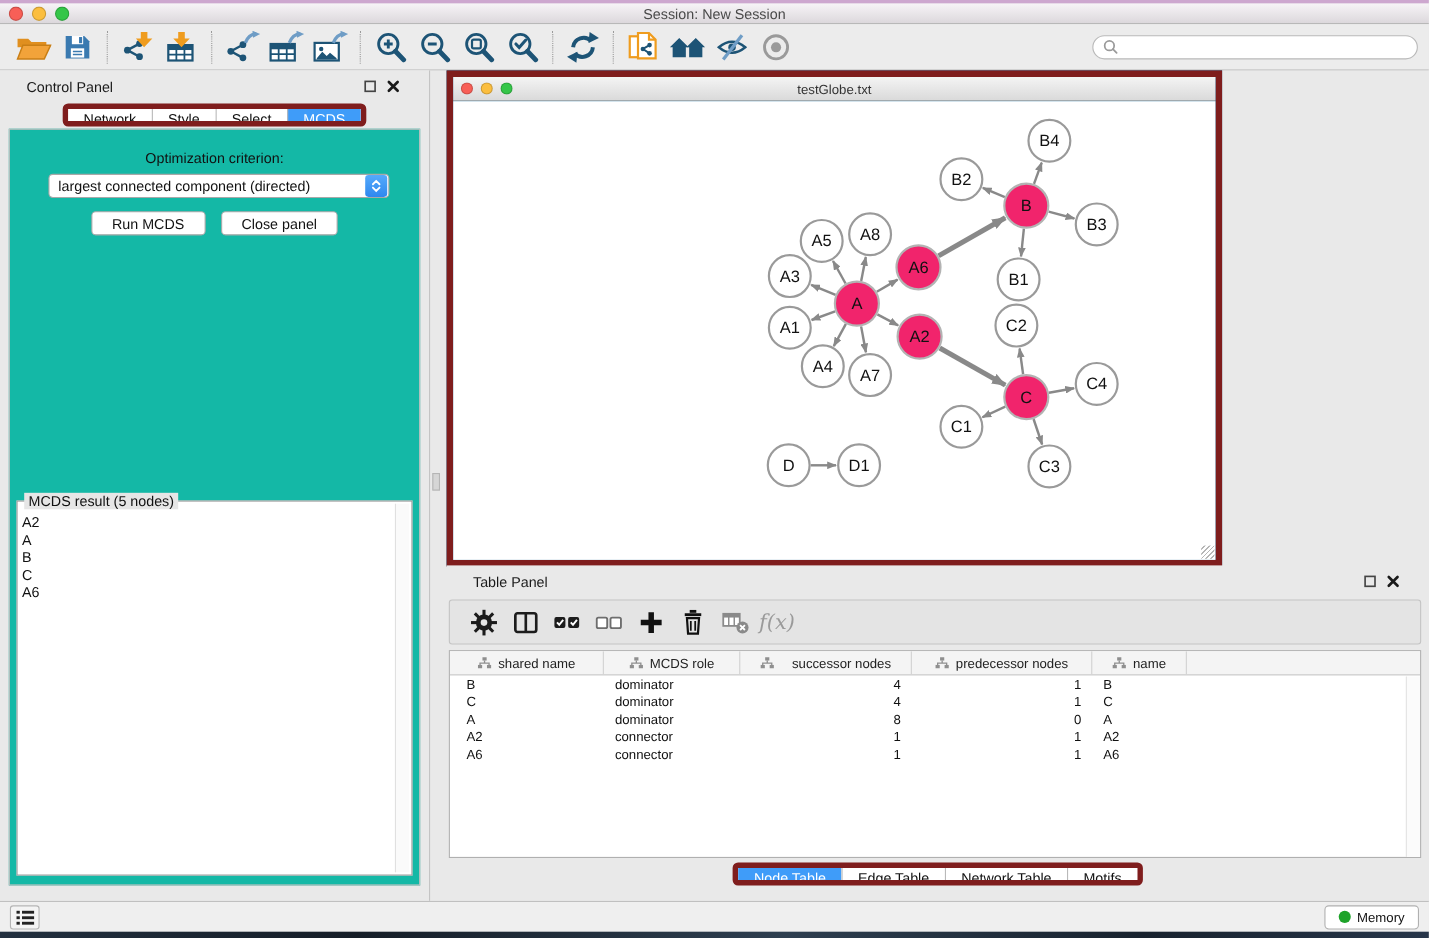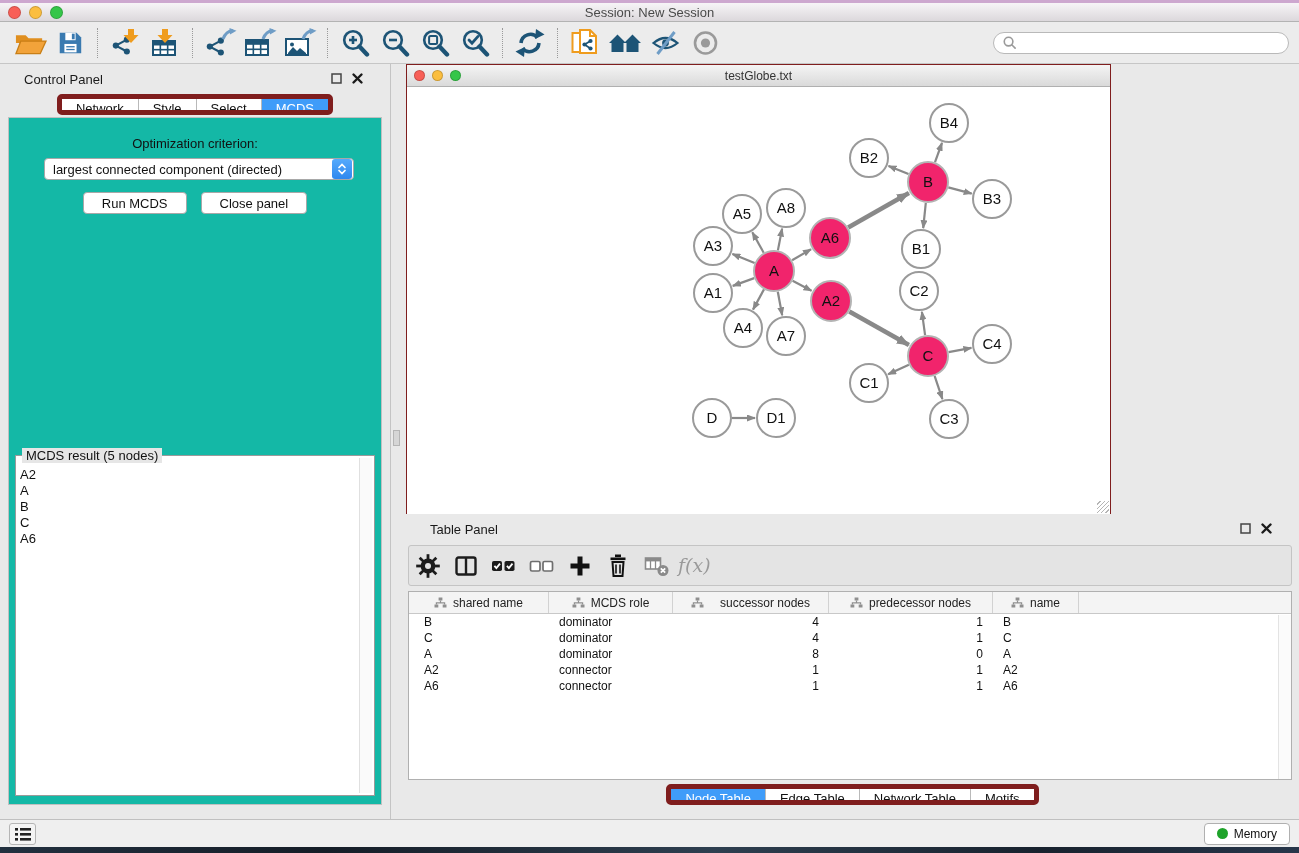--- a/index.html
+++ b/index.html
@@ -52,35 +52,35 @@
   .mcds-legend { position:absolute; top:-8px; left:6px; background:#e6e6e6; padding:0 4px;
     font-size:13px; color:#111; }
   .mcds-list { position:absolute; inset:3px 16px 2px 4px; font-size:13px; color:#111; line-height:16px; padding-top:8px; }
   .mcds-scroll { position:absolute; top:2px; bottom:2px; right:2px; width:13px;
     background:#fafafa; border-left:1px solid #e0e0e0; }
   .split-handle-v { position:absolute; left:393px; top:430px; width:7px; height:16px;
     background:#d6d6d6; border:1px solid #b5b5b5; }
 
   
   .net-window { position:absolute; left:406px; top:64px; width:705px; height:451px;
-    border:1px solid #7f1d1d; background:#0369a1; }
+    border:6px solid #7f1d1d; background:#0369a1; }
   .net-titlebar { height:22px; background:linear-gradient(#f4f4f4,#dadada); border-bottom:1px solid #b0b0b0;
     display:flex; align-items:center; position:relative; }
   .net-titlebar .lights{margin-left:7px; gap:7px}
   .net-titlebar .light{width:11px;height:11px}
   .net-content { position:absolute; left:0; top:22px; right:0; bottom:0; background:#fff; }
   .resize-grip { position:absolute; right:1px; bottom:1px; width:12px; height:12px;
     background:repeating-linear-gradient(135deg,transparent 0 2px,#b5b5b5 2px 3px); }
   .split-handle-h { position:absolute; left:845px; top:516px; width:16px; height:6px;
     background:#d6d6d6; border:1px solid #b5b5b5; }
 
   
   .table-panel { position:absolute; left:406px; top:514px; width:893px; height:295px; background:#e9e9e9; }
   .tp-toolbar { position:absolute; left:2px; right:7px; top:31px; height:41px; background:#e4e4e4;
-    border:1px solid #c4c4c4; border-radius:3px; display:flex; align-items:center; }
+    border:1px solid #c4c4c4; border-radius:3px; display:flex; align-items:center; padding-left:12px; }
   .tp-btn { width:38px; height:32px; display:flex; align-items:center; justify-content:center; background:none; border:none; }
   .dtable { position:absolute; left:2px; right:7px; top:77px; height:189px; background:#fff;
     border:1px solid #b0b0b0; overflow:hidden; }
   .thead { display:flex; height:22px; background:#f4f4f4; border-bottom:1px solid #c8c8c8; }
   .th { display:flex; align-items:center; justify-content:center; gap:6px; font-size:12px; color:#222;
     border-right:1px solid #d2d2d2; height:100%; }
   .trow { display:flex; height:16px; align-items:center; font-size:12px; color:#111; }
   .td { height:100%; display:flex; align-items:center; }
   .td.num { justify-content:flex-end; padding-right:10px; }
   .td.first { padding-left:15px; }

